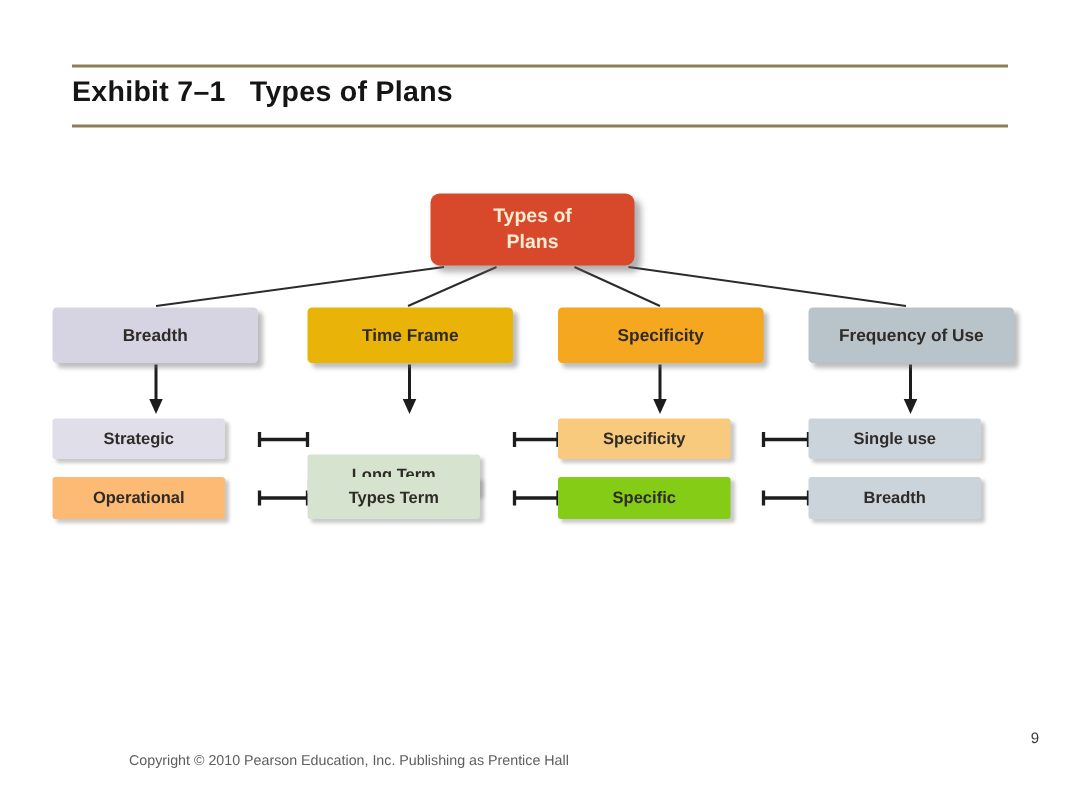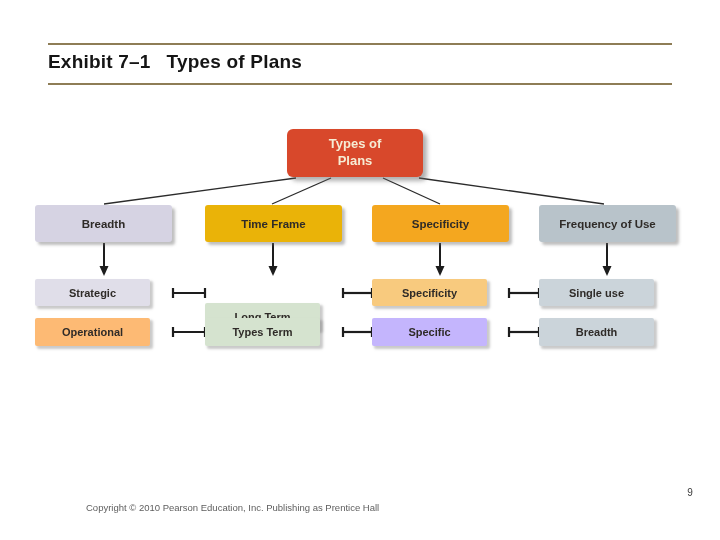--- a/index.html
+++ b/index.html
@@ -116,19 +116,19 @@
   <div class="box cat c3" style="background-color: rgb(244, 167, 31);">Specificity</div>
   <div class="box cat c4" style="background-color: rgb(184, 195, 202);">Frequency of Use</div>
 
   <div class="box item r1 c1" style="background-color: rgb(224, 222, 233);">Strategic</div>
   <div class="box item r1 c2" style="background-color: rgb(213, 227, 207); margin-top: 24px;">Long Term</div>
   <div class="box item r1 c3" style="background-color: rgb(248, 202, 126);">Specificity</div>
   <div class="box item r1 c4" style="background-color: rgb(203, 212, 218);">Single use</div>
 
   <div class="box item r2 c1" style="background-color: #fdba74;">Operational</div>
   <div class="box item r2 c2" style="background-color: rgb(213, 227, 207);">Types Term</div>
-  <div class="box item r2 c3" style="background-color: #c4b5fd;">Specific</div>
+  <div class="box item r2 c3" style="background-color: #84cc16;">Specific</div>
   <div class="box item r2 c4" style="background-color: rgb(203, 212, 218);">Breadth</div>
 
   <div class="copyright">Copyright © 2010 Pearson Education, Inc. Publishing as Prentice Hall</div>
   <div class="page-number">9</div>
 
 </div>
 
 </body></html>

